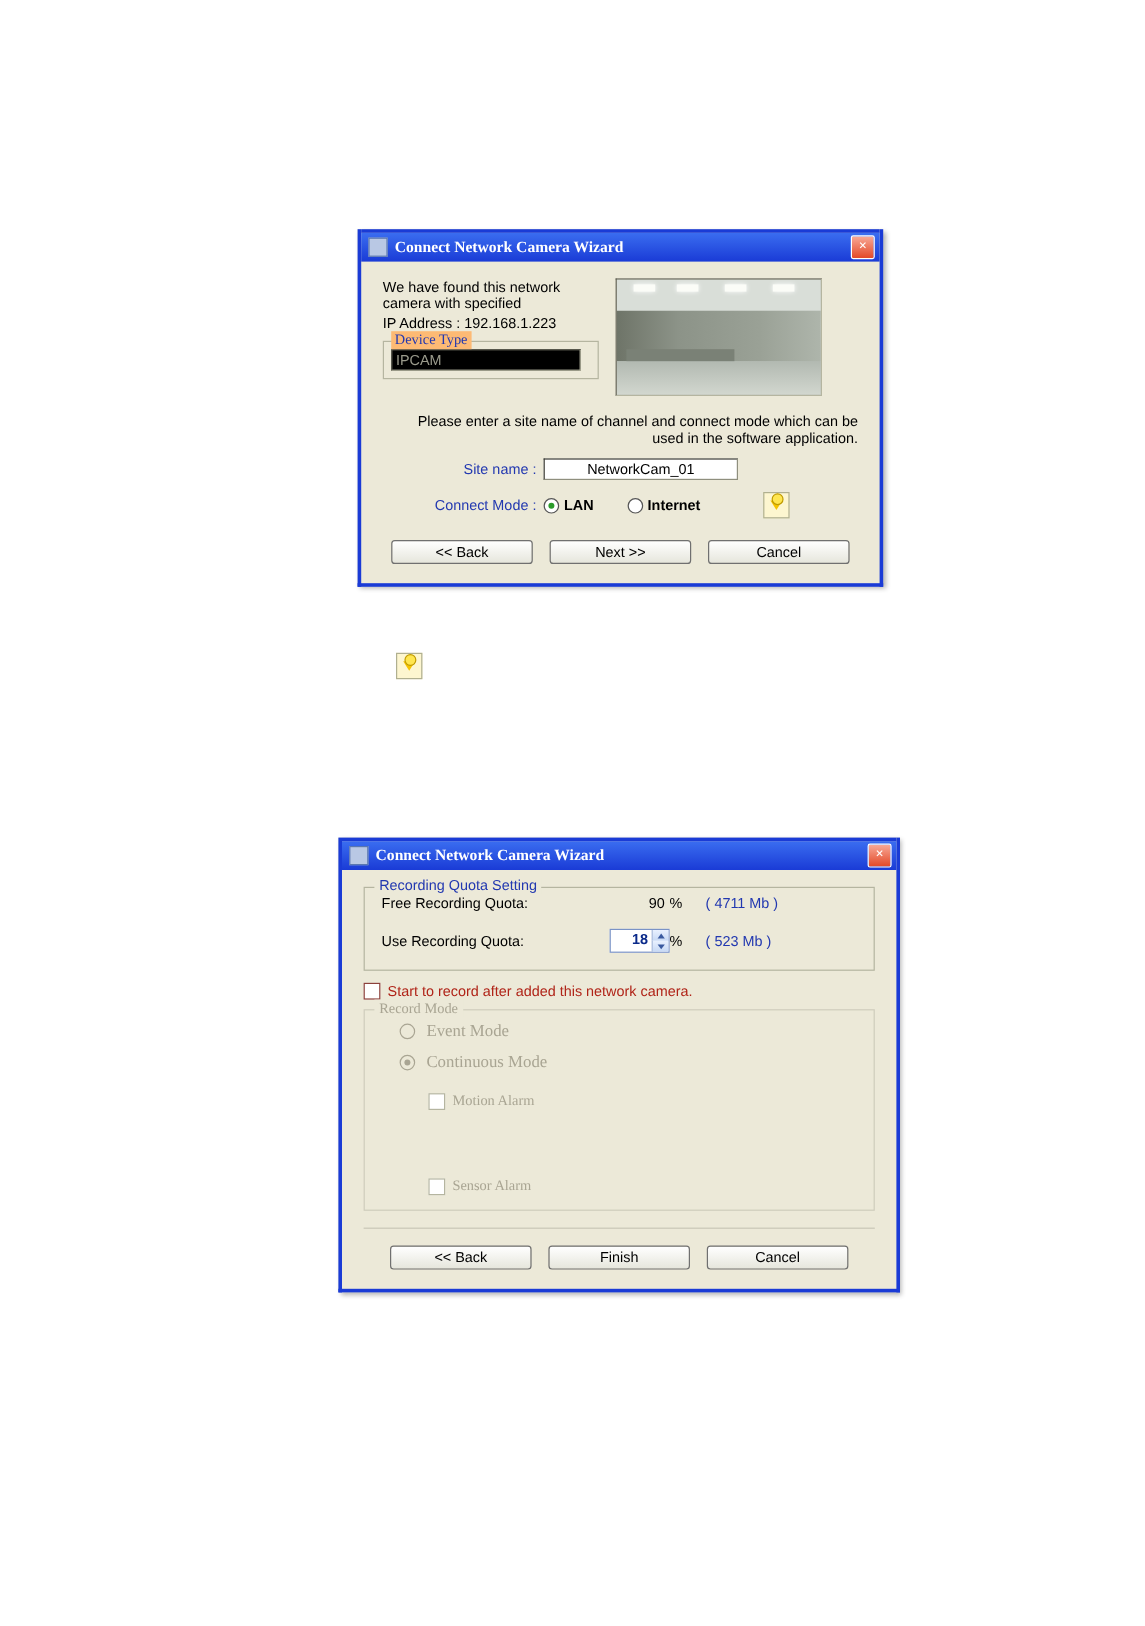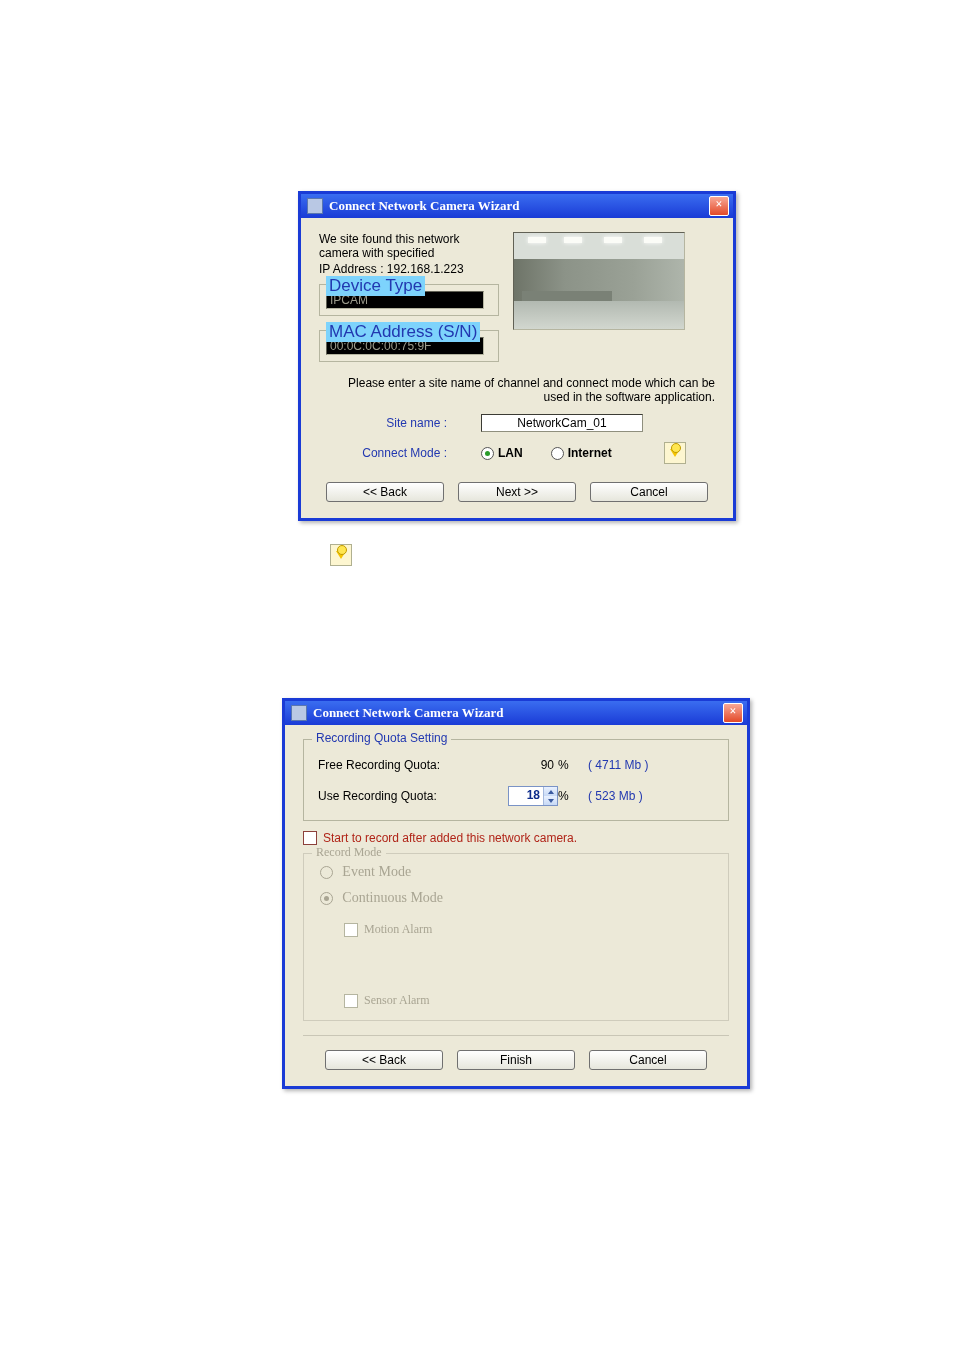--- a/index.html
+++ b/index.html
@@ -65,24 +65,25 @@
 .group{
   border:1px solid #b5b5a0;
   margin-top:8px;
   padding:6px 6px 6px 6px;
   position:relative;
 }
 .group .legend{
   position:absolute;
   top:-9px;
   left:6px;
-  background:#7dd3fc;
+  background:#fdba74;
   padding:0 3px;
   color:#2238b0;
-  font-size:17px;
+  font-size:12px;
+  font-family:Liberation Serif, serif;
 }
 .ro-input{
   background:#000000;
   border:1px inset #b5b5a0;
   width:150px;
   color:#9b9b8c;
   font-size:12px;
   padding:1px 3px;
   font-family:inherit;
 }
@@ -106,21 +107,20 @@
 .instr{
   margin-top:14px;
   color:#000;
   font-size:12px;
   text-align:right;
 }
 .form-row{
   display:flex;
   align-items:center;
   margin-top:10px;
-  gap:28px;
 }
 .form-row .lbl{
   width:128px;
   text-align:right;
   color:#2238b0;
   padding-right:6px;
 }
 .text-input{
   border:1px inset #8f8f7e;
   background:#fff;
@@ -166,21 +166,21 @@
   border:1px solid #707070;
   border-radius:3px;
   background:linear-gradient(to bottom,#ffffff,#e6e6dc);
   font-family:inherit;
   font-size:12px;
   cursor:pointer;
   text-align:center;
 }
 .fieldset2{
   border:1px solid #b5b5a0;
-  padding:12px 14px 14px 14px;
+  padding:0 14px 14px 14px;
   position:relative;
   margin-bottom:10px;
 }
 .fieldset2 .legend2{
   position:absolute;top:-9px;left:8px;background:#ece9d8;padding:0 4px;color:#2238b0;
 }
 .q-row{display:flex;align-items:center;margin-top:6px;}
 .q-row .ql{flex:0 0 190px;}
 .q-row .qv{width:46px;text-align:right;padding-right:4px;}
 .q-row .qp{width:18px;}
@@ -194,21 +194,21 @@
 .spin .tri-up{width:0;height:0;border-left:3px solid transparent;border-right:3px solid transparent;border-bottom:4px solid #3a5aa0;}
 .spin .tri-dn{width:0;height:0;border-left:3px solid transparent;border-right:3px solid transparent;border-top:4px solid #3a5aa0;}
 .chk-row{display:flex;align-items:center;gap:6px;margin-top:6px;}
 .chk{
   width:12px;height:12px;border:1px solid #8c403a;background:#fff;display:inline-block;
 }
 .chk.dis{border-color:#b5b5a0;}
 .red-lbl{color:#b02418;}
 .rec-mode{
   border:1px solid #cfccbc;
-  padding:10px 12px 12px 12px;
+  padding:10px 12px 12px 25px;
   position:relative;
   margin-top:8px;
 }
 .rec-mode .legend3{position:absolute;top:-9px;left:8px;background:#ece9d8;padding:0 4px;color:#a9a593;font-family:"Times New Roman",serif;}
 .dis-text{color:#a9a593;font-family:"Times New Roman",serif;font-size:14px;}
 .dis-radio{width:11px;height:11px;border:1px solid #a9a593;border-radius:50%;background:#ece9d8;display:inline-flex;align-items:center;justify-content:center;margin-right:6px;vertical-align:middle;}
 .dis-radio.sel::after{content:"";width:5px;height:5px;border-radius:50%;background:#a9a593;}
 .hr{border:none;border-top:1px solid #c9c6b6;margin:14px 0;}
 .lone-hint{position:absolute;}
 </style>
@@ -219,29 +219,25 @@
 
   <div class="dialog" style="left:298px;top:191px;">
     <div class="titlebar">
       <span class="icon"></span>
       <span class="title-text">Connect Network Camera Wizard</span>
       <span class="close-btn">×</span>
     </div>
     <div class="dlg-body">
       <div class="top-row">
         <div class="left-col">
-          <div class="found-text">We site found this network camera with specified</div>
+          <div class="found-text">We have found this network camera with specified</div>
           <div class="found-text">IP Address : 192.168.1.223</div>
           <div class="group">
             <span class="legend">Device Type</span>
             <input class="ro-input" readonly="" value="IPCAM" style="">
-          </div>
-          <div class="group" style="margin-top:14px;">
-            <span class="legend">MAC Address (S/N)</span>
-            <input class="ro-input" readonly="" value="00:0C:0C:00:75:9F" style="">
           </div>
         </div>
         <div class="preview">
           <div class="ceiling"></div>
           <div class="light" style="left:14px;"></div>
           <div class="light" style="left:50px;"></div>
           <div class="light" style="left:90px;"></div>
           <div class="light" style="left:130px;"></div>
           <div class="back"></div>
           <div class="desk"></div>

